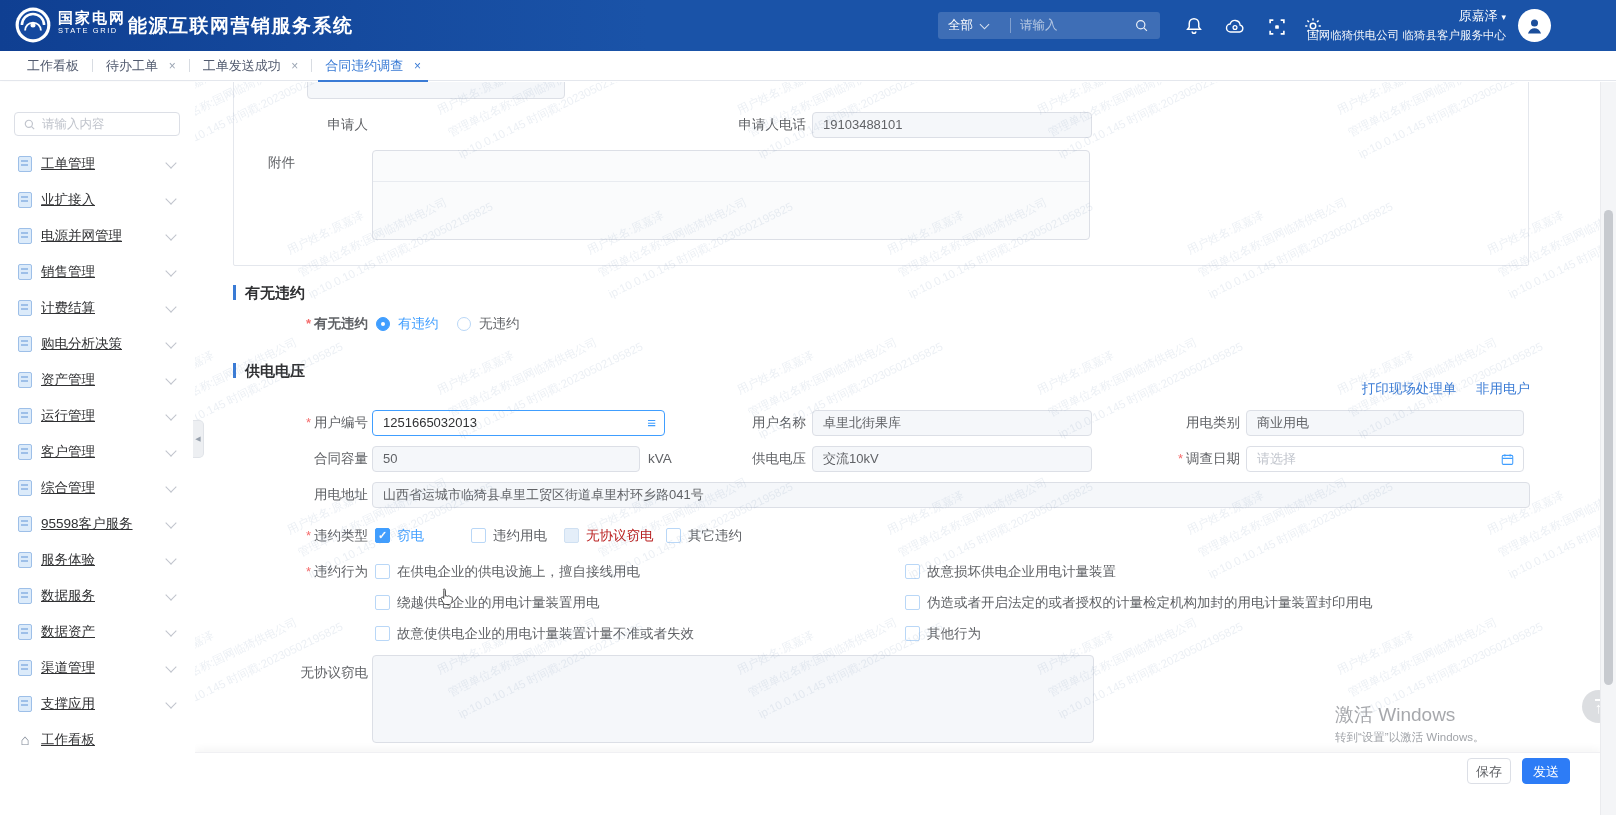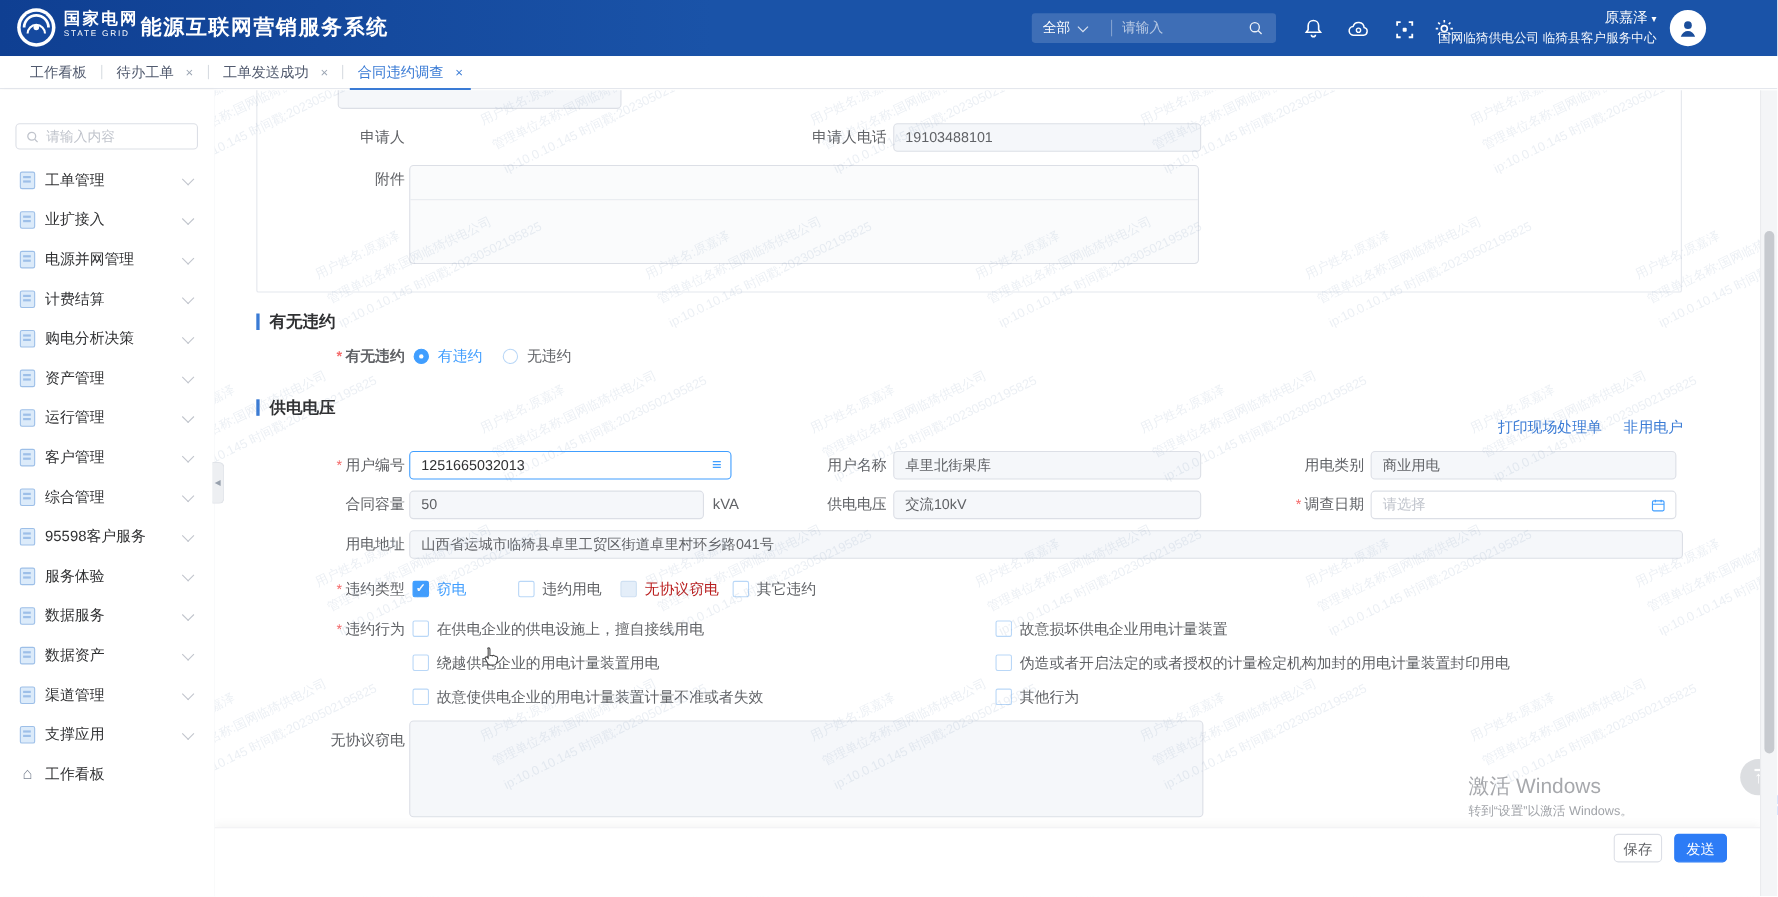--- a/index.html
+++ b/index.html
@@ -35,21 +35,21 @@
   .tab.active::after{content:"";position:absolute;left:6px;right:6px;bottom:-1px;height:2px;background:#3a7bd5;}
   .tsep{width:1px;height:13px;background:#d8dce2;}
   
   #sidebar{position:absolute;left:0;top:82px;width:195px;bottom:0;background:#fff;
     border-right:1px solid #e8eaee;box-shadow:1px 0 4px rgba(0,0,0,.03);}
   .s-search{position:absolute;left:14px;top:30px;width:166px;height:24px;border:1px solid #dcdfe6;
     border-radius:4px;display:flex;align-items:center;gap:6px;padding:0 8px;box-sizing:border-box;}
   .s-ph{font-size:12.5px;color:#c0c4cc;}
   #menu{position:absolute;left:0;top:64px;right:0;}
   .mi{height:36px;display:flex;align-items:center;padding-left:18px;gap:9px;cursor:pointer;position:relative;}
-  .mi-lbl{font-size:13.5px;color:#303133;}
+  .mi-lbl{font-size:13.5px;color:#303133;text-decoration:underline;}
   .doc-ic{width:12px;height:14px;border-radius:2px;background:#dcebfa;border:1px solid #9dbfe8;position:relative;}
   .doc-ic::after{content:"";position:absolute;left:2px;top:3px;width:7px;height:1.5px;
     background:#9dbfe8;box-shadow:0 4px 0 #9dbfe8;}
   .home-ic{font-size:15px;color:#7d8694;line-height:14px;width:14px;text-align:center;}
   .mchev{position:absolute;right:20px;width:7px;height:7px;border-right:1.3px solid #c0c4cc;
     border-bottom:1.3px solid #c0c4cc;transform:rotate(45deg);margin-top:-3px;}
   .collapse{position:absolute;right:-9px;top:338px;width:10px;height:36px;background:#edeff2;
     border:1px solid #e0e3e8;border-left:none;border-radius:0 5px 5px 0;z-index:20;
     display:flex;align-items:center;justify-content:center;font-size:7px;color:#98a1ad;cursor:pointer;}
   
@@ -211,20 +211,25 @@
           <span class="mi-lbl">业扩接入</span>
           <span class="mchev"></span>
         </div>
       <div class="mi">
           <span class="doc-ic"></span>
           <span class="mi-lbl">电源并网管理</span>
           <span class="mchev"></span>
         </div>
       <div class="mi">
           <span class="doc-ic"></span>
+          <span class="mi-lbl">销售管理</span>
+          <span class="mchev"></span>
+        </div>
+      <div class="mi">
+          <span class="doc-ic"></span>
           <span class="mi-lbl">计费结算</span>
           <span class="mchev"></span>
         </div>
       <div class="mi">
           <span class="doc-ic"></span>
           <span class="mi-lbl">购电分析决策</span>
           <span class="mchev"></span>
         </div>
       <div class="mi">
           <span class="doc-ic"></span>
@@ -288,21 +293,21 @@
 
   <div id="main">
 
     <div class="a topbox" style="left:38px;top:-16px;width:1296px;height:200px;"></div>
     <div class="a ipt" style="left:112px;top:-9px;width:258px;"></div>
 
     <div class="a lbl" style="left:0;top:30px;width:173px;">申请人</div>
     <div class="a lbl" style="left:438px;top:30px;width:173px;">申请人电话</div>
     <div class="a ipt" style="left:617px;top:30px;width:280px;">19103488101</div>
 
-    <div class="a lbl" style="left:0;top:68px;width:173px;">附件</div>
+    <div class="a lbl" style="left:0;top:68px;width:173px;text-align:center;">附件</div>
     <div class="a bigbox" style="left:177px;top:68px;width:718px;height:90px;">
       <div class="divline"></div>
     </div>
 
     <div class="a sec" style="left:38px;top:203px;">有无违约</div>
     <div class="a lbl" style="left:0;top:229px;width:173px;font-weight:bold;">
       <span class="req">*</span><span>有无违约</span>
     </div>
     <span class="a rad on" style="left:181px;top:235px;"></span>
     <div class="a rlbl blue" style="left:203px;top:229px;">有违约</div>

